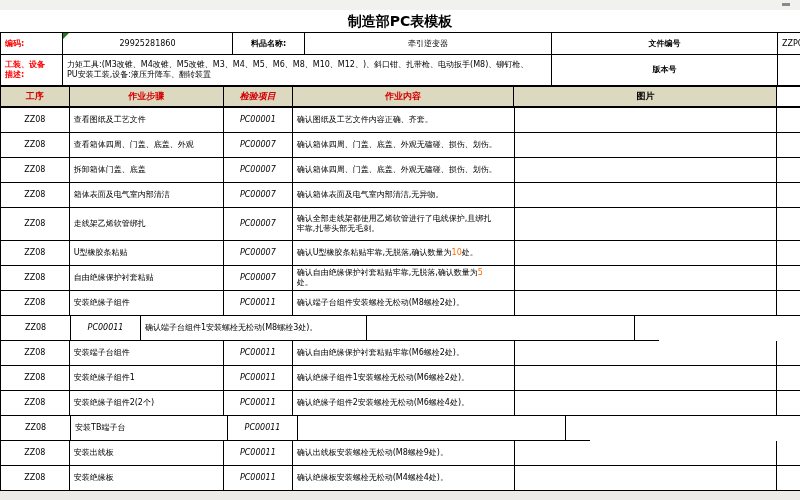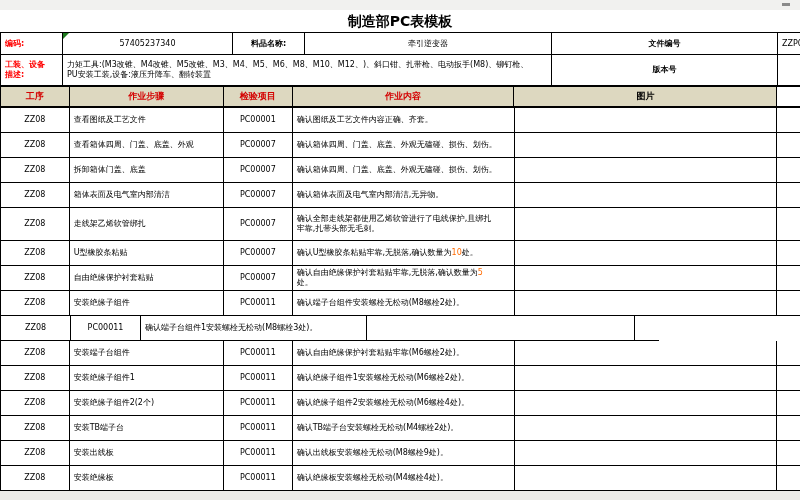--- a/index.html
+++ b/index.html
@@ -28,21 +28,21 @@
   .wA1{width:62px;} .wA2{width:170px; position:relative;} .wA3{width:72px;}
   .wA4{width:247px;} .wA5{width:226px;} .wA6{width:23px; border-right:none;}
   .wB1{width:62px;} .wB2{width:489px;} .wB3{width:226px;} .wB4{width:23px; border-right:none;}
   .green-tri { position:absolute; left:0; top:0; width:0; height:0;
                border-top:6px solid #1e7a1e; border-right:6px solid transparent; }
 
   .main { top:85px; }
   .hrow .cell { height:23px; background:#ddd8c0; border-top:2px solid #000; border-bottom:2px solid #000;
                 font-size:9px; font-weight:bold; }
   .hred { color:#d40000; }
-  .w1{width:70px;} .w2{width:157px;} .w3{width:70px;} .w4{width:226px;} .w5{width:268px;}
+  .w1{width:70px;} .w2{width:157px;} .w3{width:70px;font-style:italic;} .w4{width:226px;} .w5{width:268px;}
   .w6{width:24px; border-right:none; background:#fff !important;}
   .t-row .cell { height:25px; }
   .t-row.tall .cell { height:33px; }
   .c-content { padding-top:2px; padding-bottom:2px; align-items:center; }
   .red-num { color:#ff6a00; }
 
   .bottom-strip { position:absolute; left:0; top:491px; width:800px; height:9px; background:#ecebe7; }
 </style>
 </head>
 <body>
@@ -53,21 +53,21 @@
     <div class="window-dash"></div>
   </div>
 
   <div class="title">制造部PC表模板</div>
 
   <div class="tbl info">
     <div class="row rowA">
       <div class="cell wA1 lft redlbl">编码:</div>
       <div class="cell wA2 ctr">
         <div class="green-tri"></div>
-        <span>57405237340</span>
+        <span>29925281860</span>
       </div>
       <div class="cell wA3 ctr bold">料品名称:</div>
       <div class="cell wA4 ctr">牵引逆变器</div>
       <div class="cell wA5 ctr bold">文件编号</div>
       <div class="cell wA6 lft">ZZP0</div>
     </div>
     <div class="row rowB">
       <div class="cell wB1 lft redlbl">工装、设备描述:</div>
       <div class="cell wB2 lft">力矩工具:(M3改锥、M4改锥、M5改锥、M3、M4、M5、M6、M8、M10、M12、)、斜口钳、扎带枪、电动扳手(M8)、铆钉枪、PU安装工装,设备:液压升降车、翻转装置</div>
       <div class="cell wB3 ctr bold">版本号</div>
@@ -193,21 +193,20 @@
       <div class="cell w3 ctr c-item">PC00011</div>
       <div class="cell w4 lft c-content">确认绝缘子组件2安装螺栓无松动(M6螺栓4处)。</div>
       <div class="cell w5 c-picture"></div>
       <div class="cell w6 c-edge"></div>
     </div>
 
     <div class="row t-row">
       <div class="cell w1 ctr c-process">ZZ08</div>
       <div class="cell w2 lft c-step">安装TB端子台</div>
       <div class="cell w3 ctr c-item">PC00011</div>
-      <div class="cell w4 lft c-content">确认TB端子台安装螺栓无松动(M4螺栓2处)。</div>
       <div class="cell w5 c-picture"></div>
       <div class="cell w6 c-edge"></div>
     </div>
 
     <div class="row t-row">
       <div class="cell w1 ctr c-process">ZZ08</div>
       <div class="cell w2 lft c-step">安装出线板</div>
       <div class="cell w3 ctr c-item">PC00011</div>
       <div class="cell w4 lft c-content">确认出线板安装螺栓无松动(M8螺栓9处)。</div>
       <div class="cell w5 c-picture"></div>

